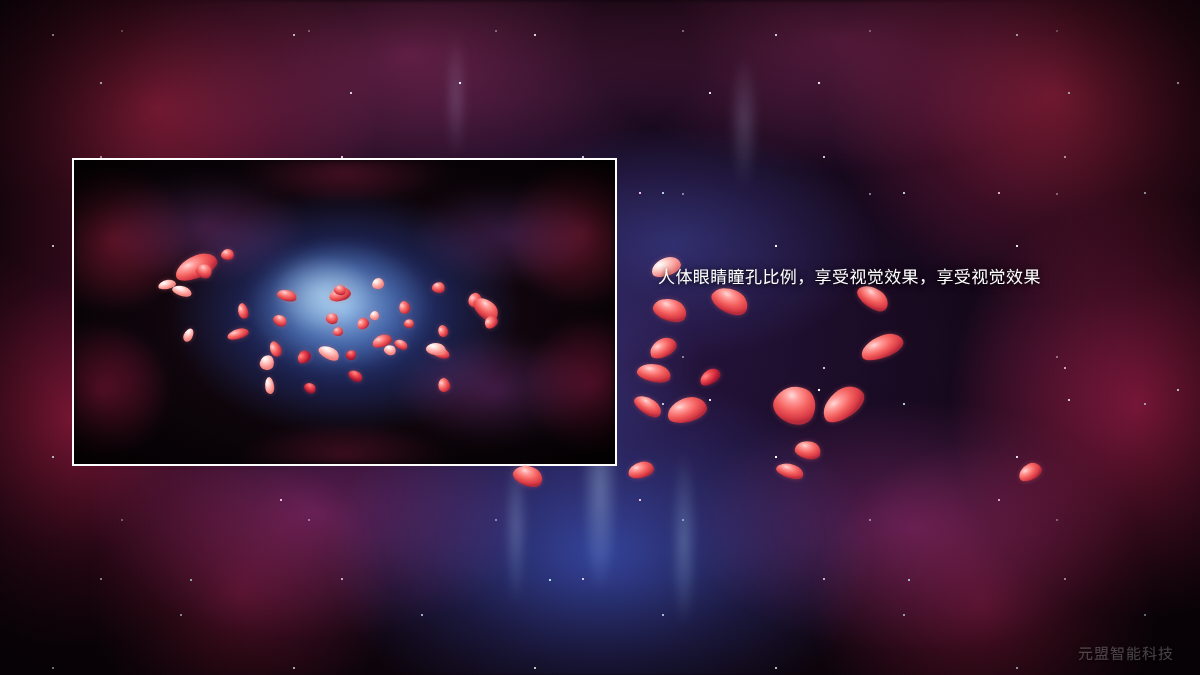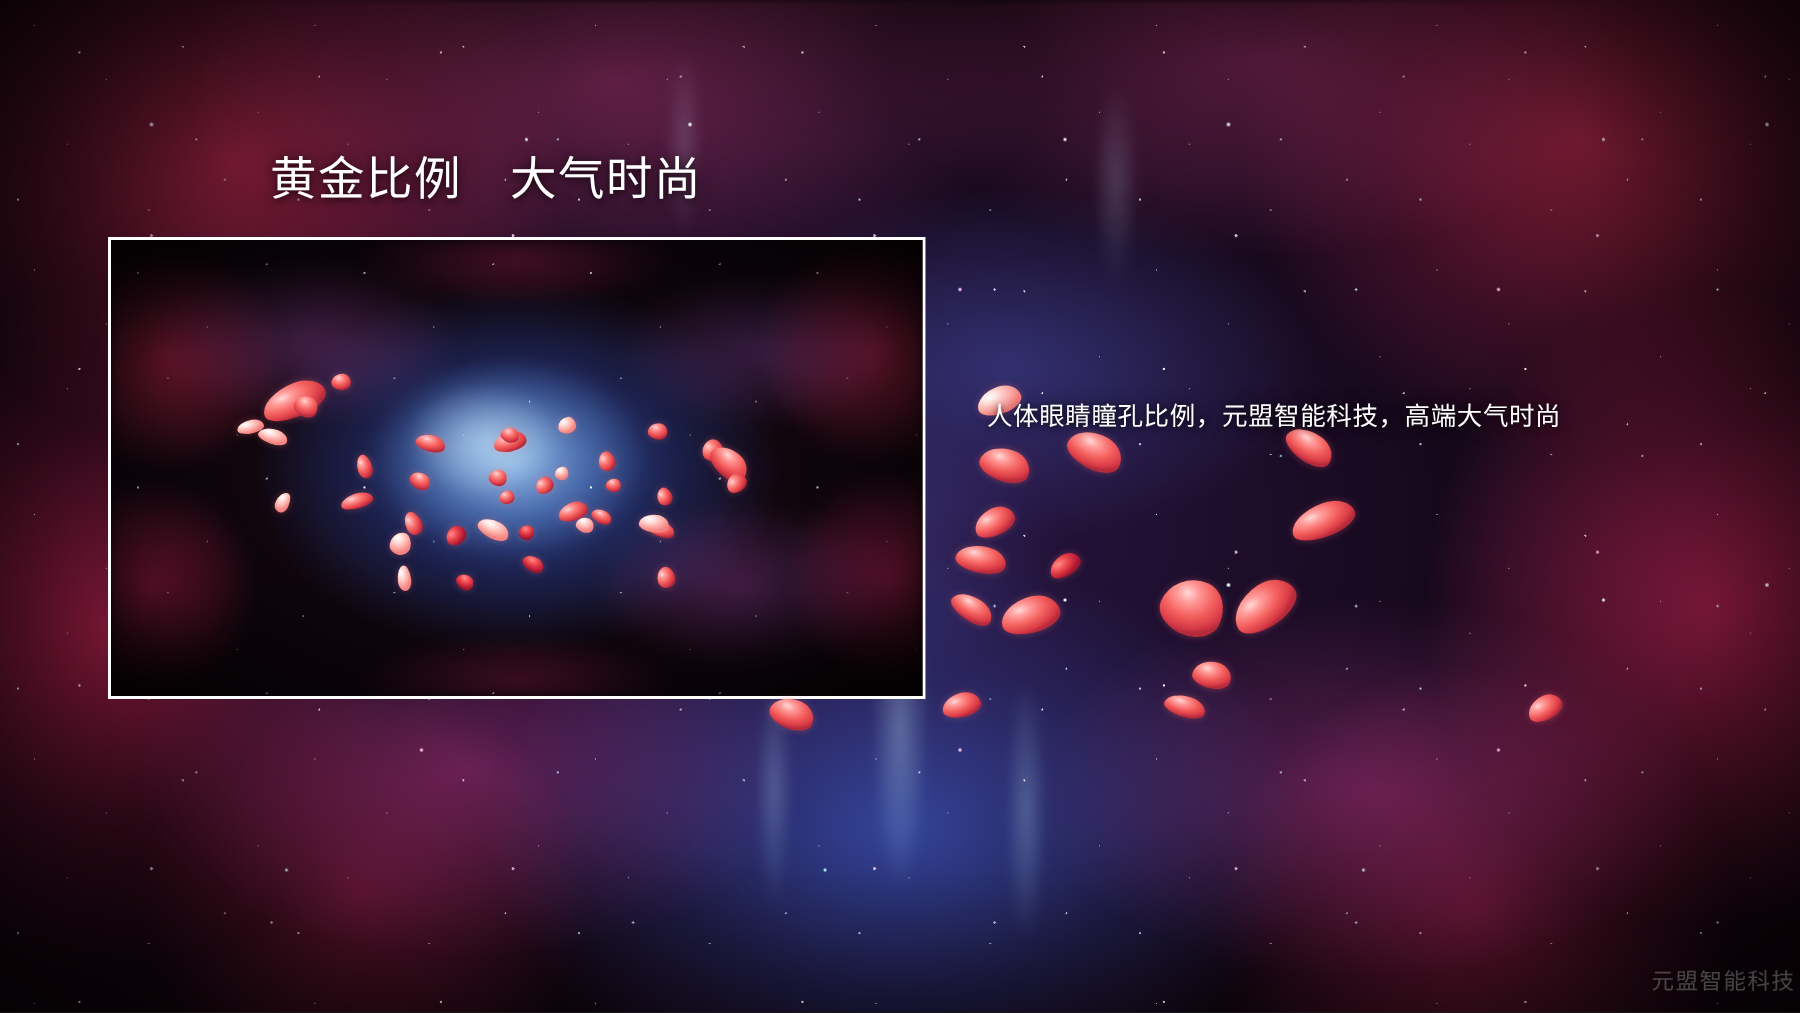--- a/index.html
+++ b/index.html
@@ -233,21 +233,21 @@
     font-size: 17px;
     line-height: 40px;
     letter-spacing: 0.4px;
     white-space: nowrap;
     text-shadow: 0 1px 4px rgba(0,0,0,0.7), 0 0 10px rgba(0,0,0,0.5);
   }
 
   
   .watermark {
     position: absolute;
-    right: 3px;
+    right: 26px;
     bottom: 12px;
     font-size: 15px;
     letter-spacing: 1px;
     color: rgba(255,255,255,0.26);
     text-shadow: 0 1px 2px rgba(0,0,0,0.5);
     user-select: none;
   }
 </style>
 </head>
 <body>
@@ -258,21 +258,20 @@
   <div class="bg-layer bg-magenta"></div>
   <div class="bg-layer bg-red-left"></div>
   <div class="bg-layer bg-red-right"></div>
   <div class="bg-layer bg-blue"></div>
   <div class="bg-layer bg-filaments"></div>
   <div class="bg-layer stars-a"></div>
   <div class="bg-layer stars-b"></div>
   <div class="bg-layer stars-c"></div>
   <div class="bg-layer bg-vignette"></div>
 
-  <div class="title">黄金比例　大气时尚</div>
 
   <div class="photo-frame">
     <div class="photo-inner">
       <div class="pf-base"></div>
       <div class="pf-violet"></div>
       <div class="pf-red"></div>
       <div class="pf-core"></div>
       <div class="pf-stars"></div>
       <div class="pf-vignette"></div>
       <div id="petals-in-frame">
@@ -332,18 +331,18 @@
       <div class="petal" style="left: 795px; top: 441px; width: 26px; height: 18px; transform: rotate(14deg);"></div>
       <div class="petal" style="left: 856px; top: 288px; width: 34px; height: 20px; transform: rotate(36deg);"></div>
       <div class="petal" style="left: 860px; top: 336px; width: 44px; height: 22px; transform: rotate(-20deg);"></div>
       <div class="petal" style="left: 513px; top: 466px; width: 30px; height: 20px; transform: rotate(22deg);"></div>
       <div class="petal" style="left: 628px; top: 462px; width: 26px; height: 16px; transform: rotate(-12deg);"></div>
       <div class="petal" style="left: 776px; top: 464px; width: 28px; height: 14px; transform: rotate(18deg);"></div>
       <div class="petal" style="left: 1018px; top: 464px; width: 24px; height: 16px; transform: rotate(-26deg);"></div>
     </div>
 
   <div class="body-copy">
-    <div class="line">人体眼睛瞳孔比例，元盟智能科技，高端大气时尚</div>
+    <div class="line">人体眼睛瞳孔比例，享受视觉效果，享受视觉效果</div>
   </div>
 
   <div class="watermark">元盟智能科技</div>
 
 </div>
 
 </body></html>

